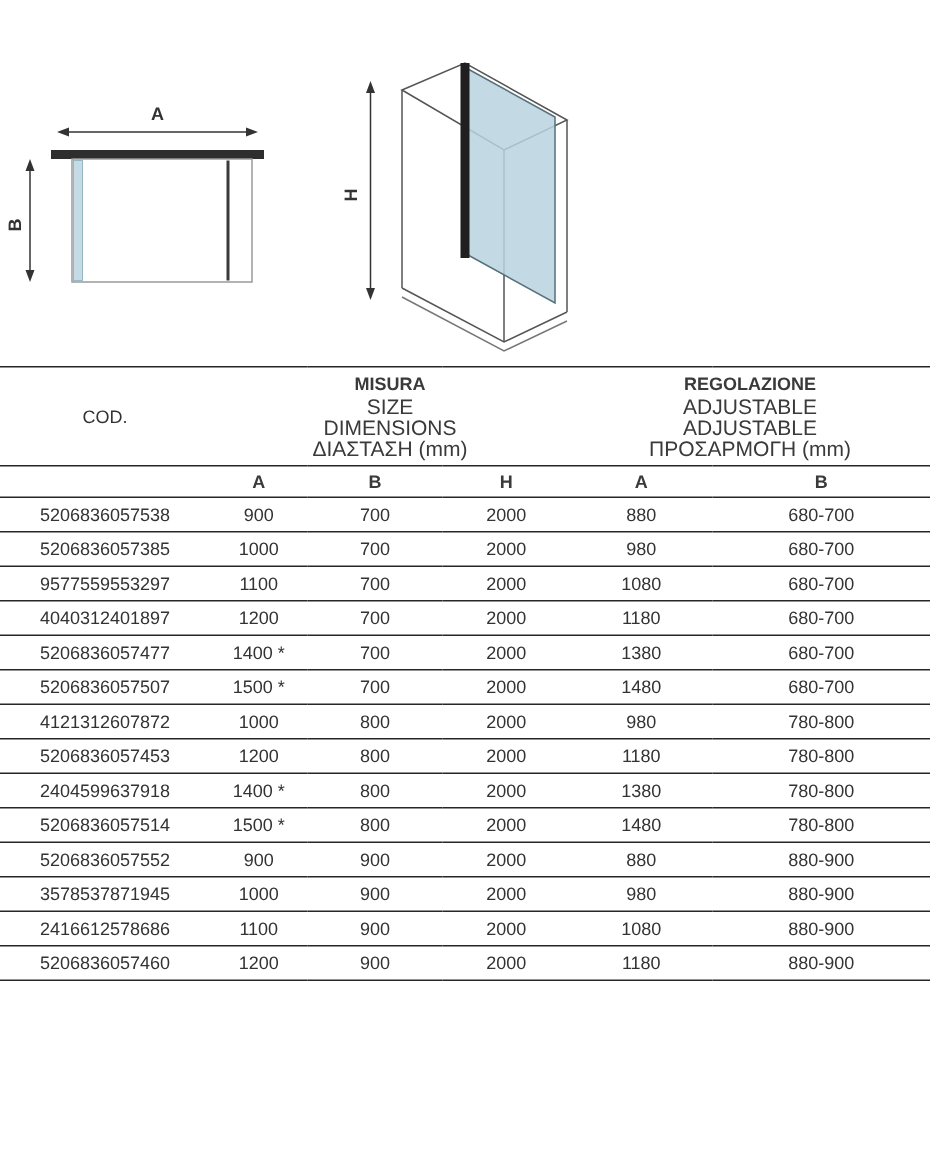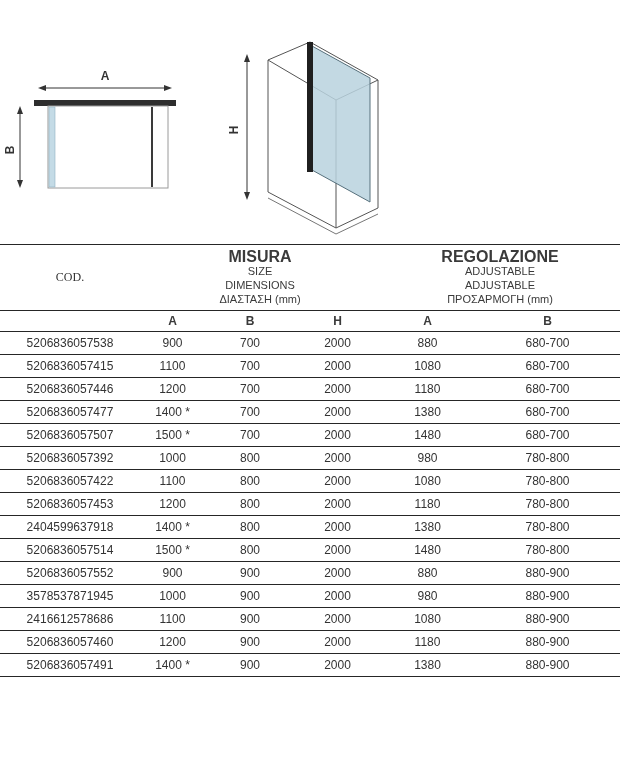--- a/index.html
+++ b/index.html
@@ -25,24 +25,24 @@
   .spec-table th, .spec-table td {
     border-bottom:1px solid #262626;
     text-align:center;
     vertical-align:middle;
     font-size:12px;
     color:#333;
     font-weight:normal;
     padding:4px 2px;
     white-space:nowrap;
   }
-  .cod-cell { font-weight:bold; font-size:12px; color:#3a3a3a;font-family:Liberation Serif, serif; }
+  .cod-cell { font-weight:bold; font-size:12px; color:#3a3a3a; }
   .group-cell { padding:6px 2px; }
-  .group-title { font-weight:bold; font-size:16px; color:#3a3a3a; line-height:15px; }
-  .group-line { font-size:11px; color:#3a3a3a; line-height:14px; }
+  .group-title { font-weight:bold; font-size:12px; color:#3a3a3a; line-height:15px; }
+  .group-line { font-size:14px; color:#3a3a3a; line-height:14px; }
   .subheader th { font-weight:bold; font-size:12px; color:#3a3a3a; padding:3px 2px; }
 </style>
 </head>
 <body>
 
 <div class="page">
 
   <div class="diagrams">
     <svg width="620" height="244" viewBox="0 0 620 244">
       <defs>
@@ -127,29 +127,37 @@
     <tbody>
         <tr>
           <td>5206836057538</td>
           <td>900</td>
           <td>700</td>
           <td>2000</td>
           <td>880</td>
           <td>680-700</td>
         </tr>
         <tr>
-          <td>5206836057415</td>
+          <td>5206836057385</td>
+          <td>1000</td>
+          <td>700</td>
+          <td>2000</td>
+          <td>980</td>
+          <td>680-700</td>
+        </tr>
+        <tr>
+          <td>9577559553297</td>
           <td>1100</td>
           <td>700</td>
           <td>2000</td>
           <td>1080</td>
           <td>680-700</td>
         </tr>
         <tr>
-          <td>5206836057446</td>
+          <td>4040312401897</td>
           <td>1200</td>
           <td>700</td>
           <td>2000</td>
           <td>1180</td>
           <td>680-700</td>
         </tr>
         <tr>
           <td>5206836057477</td>
           <td>1400 *</td>
           <td>700</td>
@@ -159,33 +167,25 @@
         </tr>
         <tr>
           <td>5206836057507</td>
           <td>1500 *</td>
           <td>700</td>
           <td>2000</td>
           <td>1480</td>
           <td>680-700</td>
         </tr>
         <tr>
-          <td>5206836057392</td>
+          <td>4121312607872</td>
           <td>1000</td>
           <td>800</td>
           <td>2000</td>
           <td>980</td>
-          <td>780-800</td>
-        </tr>
-        <tr>
-          <td>5206836057422</td>
-          <td>1100</td>
-          <td>800</td>
-          <td>2000</td>
-          <td>1080</td>
           <td>780-800</td>
         </tr>
         <tr>
           <td>5206836057453</td>
           <td>1200</td>
           <td>800</td>
           <td>2000</td>
           <td>1180</td>
           <td>780-800</td>
         </tr>
@@ -230,24 +230,16 @@
           <td>880-900</td>
         </tr>
         <tr>
           <td>5206836057460</td>
           <td>1200</td>
           <td>900</td>
           <td>2000</td>
           <td>1180</td>
           <td>880-900</td>
         </tr>
-        <tr>
-          <td>5206836057491</td>
-          <td>1400 *</td>
-          <td>900</td>
-          <td>2000</td>
-          <td>1380</td>
-          <td>880-900</td>
-        </tr>
       </tbody>
   </table>
 
 </div>
 
 </body></html>

